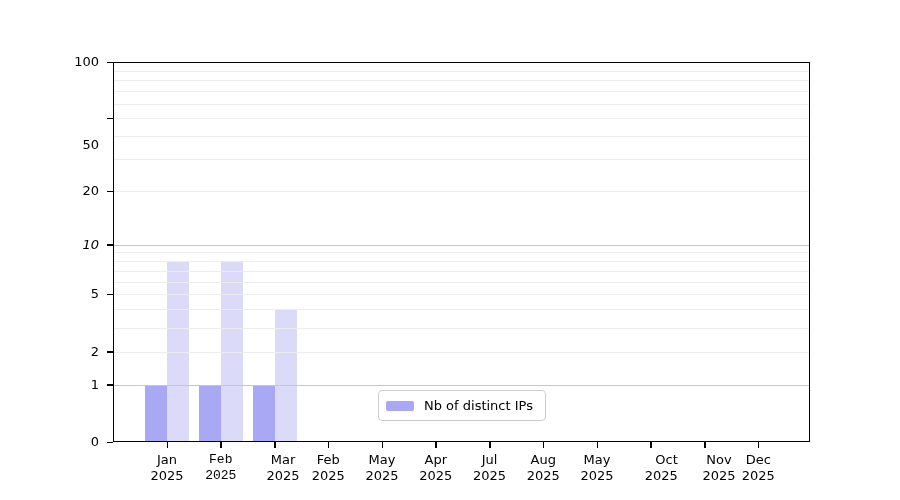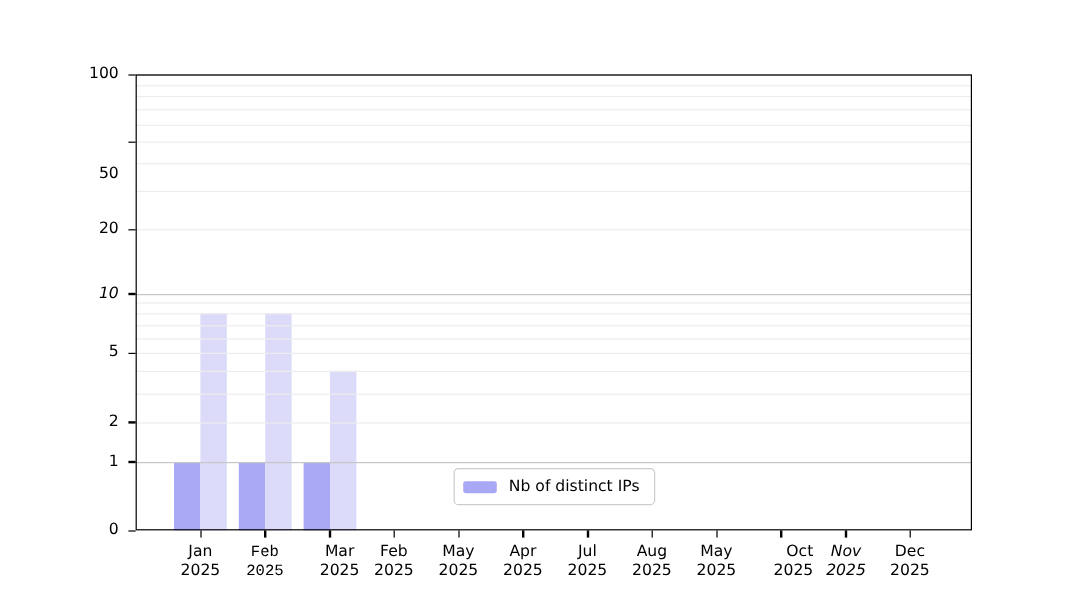--- a/index.html
+++ b/index.html
@@ -217,21 +217,21 @@
       <div class="xlabel" style="left: 457px;">
         <div>May</div>
         <div>2025</div>
       </div>
       <div class="xtick" style="left: 537.25px; background: rgb(0, 0, 0);"></div>
       <div class="xlabel" style="left: 510.75px; text-align: right;">
         <div>Oct</div>
         <div>2025</div>
       </div>
       <div class="xtick" style="left: 591px; background: rgb(0, 0, 0);"></div>
-      <div class="xlabel" style="left: 565px; font-style: italic;">
+      <div class="xlabel" style="left: 579px;">
         <div>Nov</div>
         <div>2025</div>
       </div>
       <div class="xtick" style="left: 644.75px; background: rgb(0, 0, 0);"></div>
       <div class="xlabel" style="left: 618.25px;">
         <div>Dec</div>
         <div>2025</div>
       </div>
     </div>
 </div>

